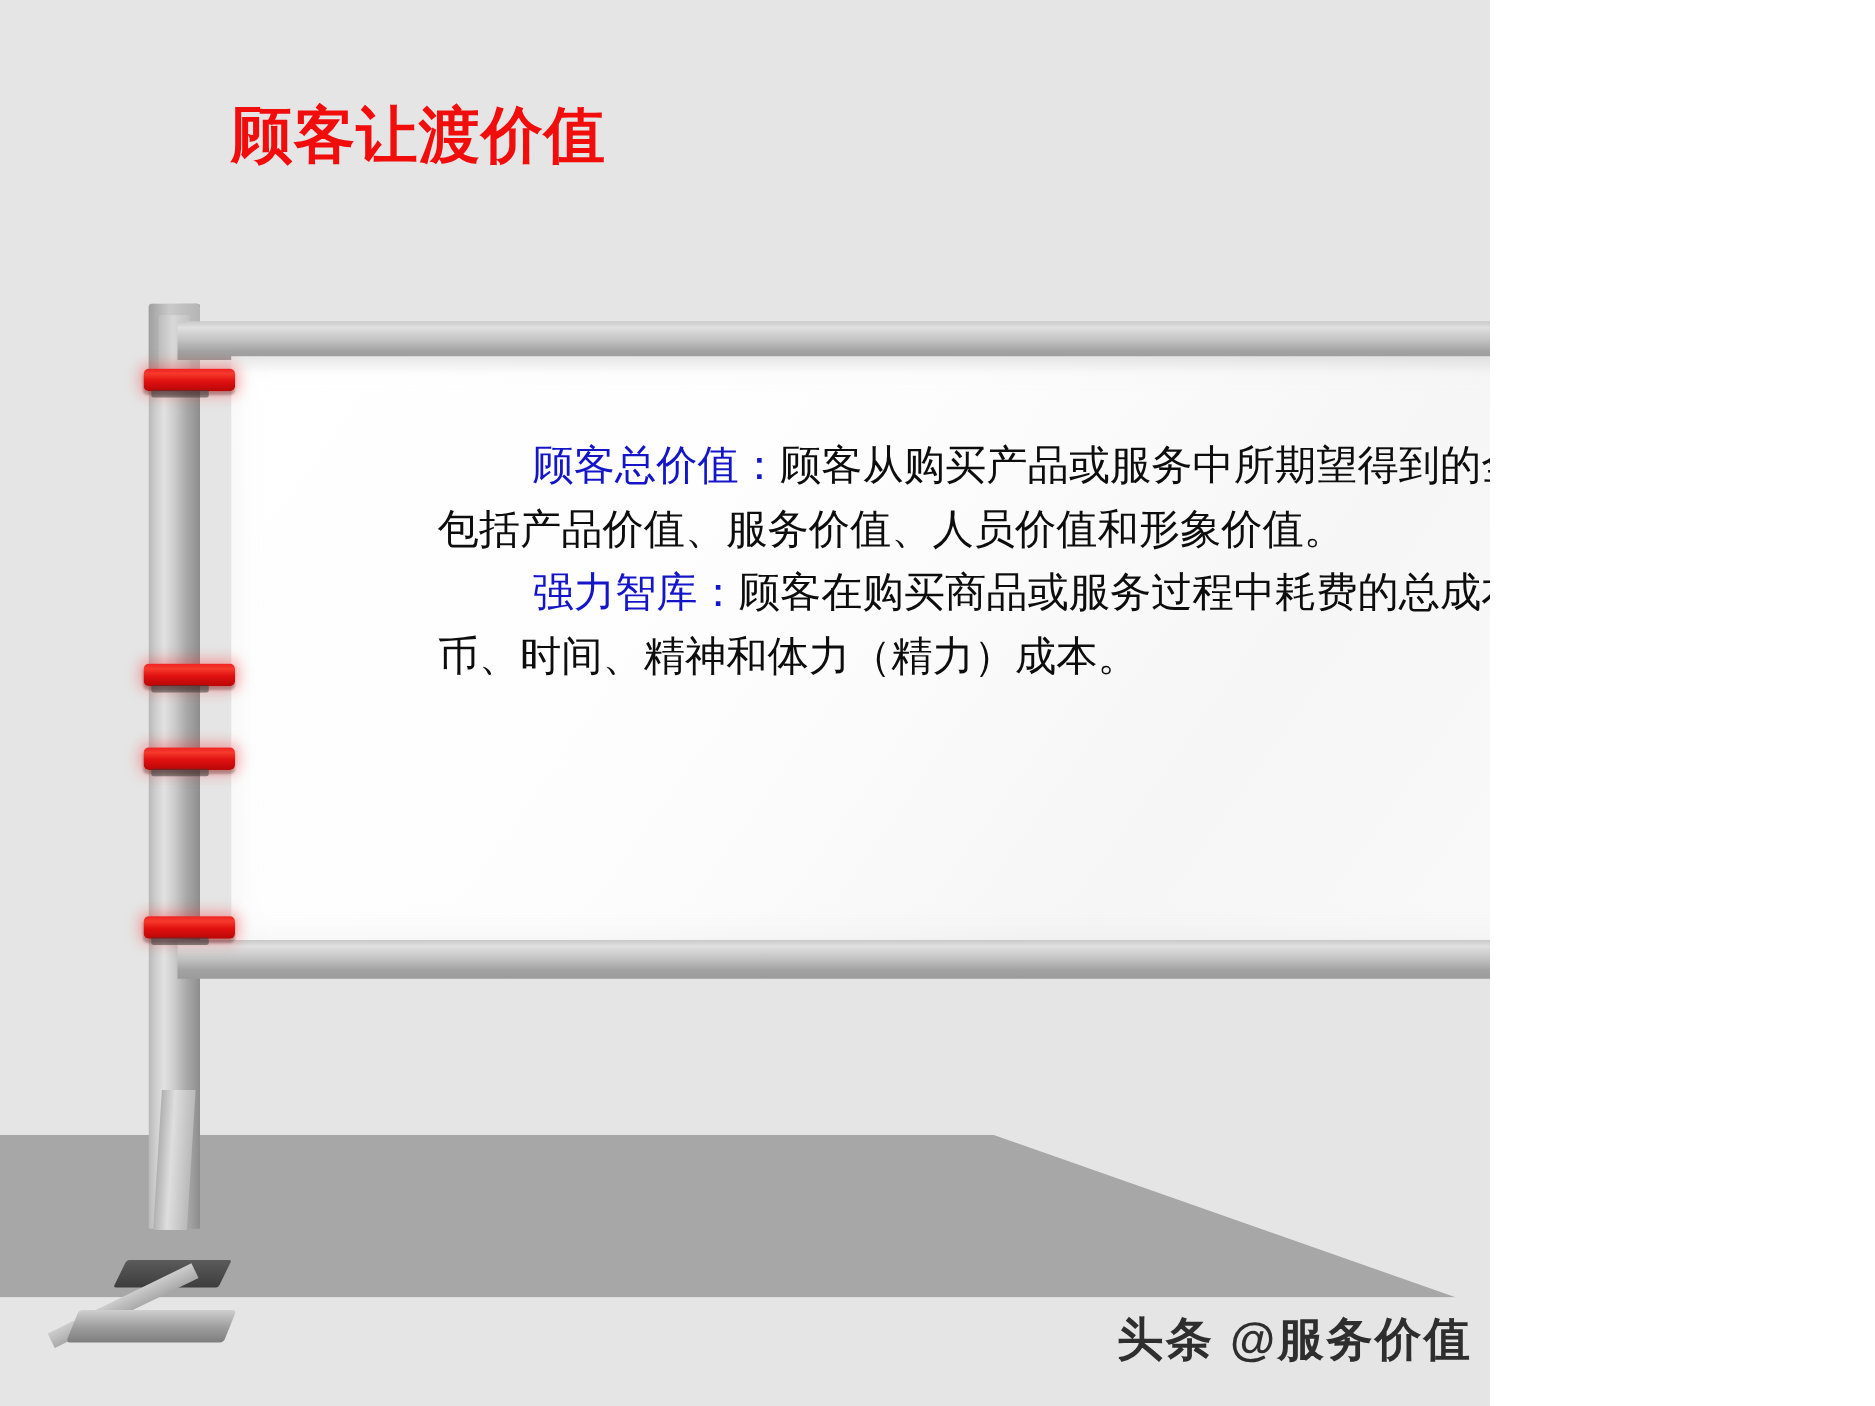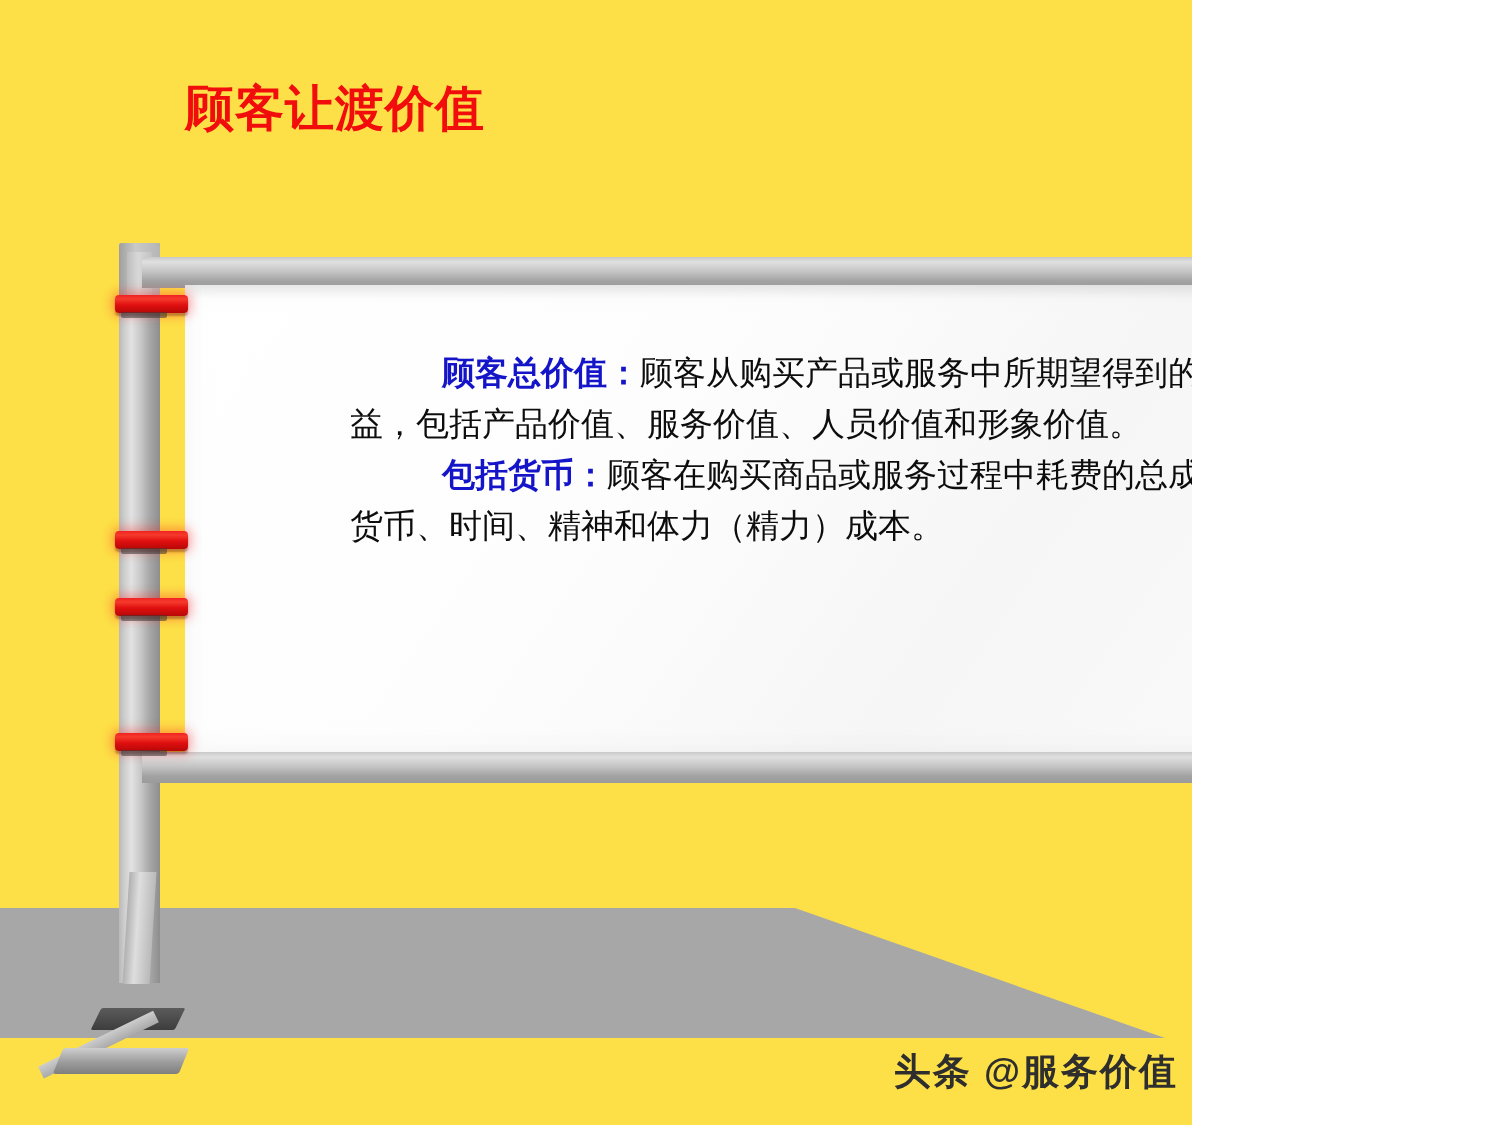--- a/index.html
+++ b/index.html
@@ -9,21 +9,21 @@
     height: 1125px;
     overflow: hidden;
     background: #ffffff;
     font-family: "Liberation Serif", "DejaVu Serif", serif;
   }
 
   #slide {
     position: relative;
     width: 1192px;
     height: 1125px;
-    background: #fde047;
+    background: #e5e5e5;
     overflow: hidden;
     padding-left: 29px;
   }
 
   
   #slide-title {
     position: absolute;
     left: 185px;
     top: 82px;
     font-family: "Liberation Serif", "DejaVu Serif", serif;
@@ -193,22 +193,21 @@
   }
   .hl-red-mono {
     color: #ea1111;
     font-weight: bold;
     font-family: "Liberation Sans", "DejaVu Sans", sans-serif;
     text-decoration: underline;
     text-underline-offset: 5px;
   }
   .hl-blue {
     color: #1414c8;
-    font-weight: bold;
-    margin-left: 16px;
+    font-weight: normal;
   }
 
   
   #watermark {
     position: absolute;
     right: 14px;
     bottom: 28px;
     font-family: "Liberation Sans", "DejaVu Sans", sans-serif;
     font-size: 37px;
     font-weight: bold;
@@ -264,19 +263,19 @@
   </div>
 
   <div id="board-text">
 
 
     <p class="para-indent">
       <span class="hl-blue">顾客总价值：</span><span>顾客从购买产品或服务中所期望得到的全部利益，包括产品价值、服务价值、人员价值和形象价值。</span>
     </p>
 
     <p class="para-indent">
-      <span class="hl-blue">包括货币：</span><span>顾客在购买商品或服务过程中耗费的总成本，包括货币、时间、精神和体力（精力）成本。</span>
+      <span class="hl-blue">强力智库：</span><span>顾客在购买商品或服务过程中耗费的总成本，包括货币、时间、精神和体力（精力）成本。</span>
     </p>
   </div>
 
   <div id="watermark">头条 @服务价值</div>
 
 </div>
 
 </body></html>

